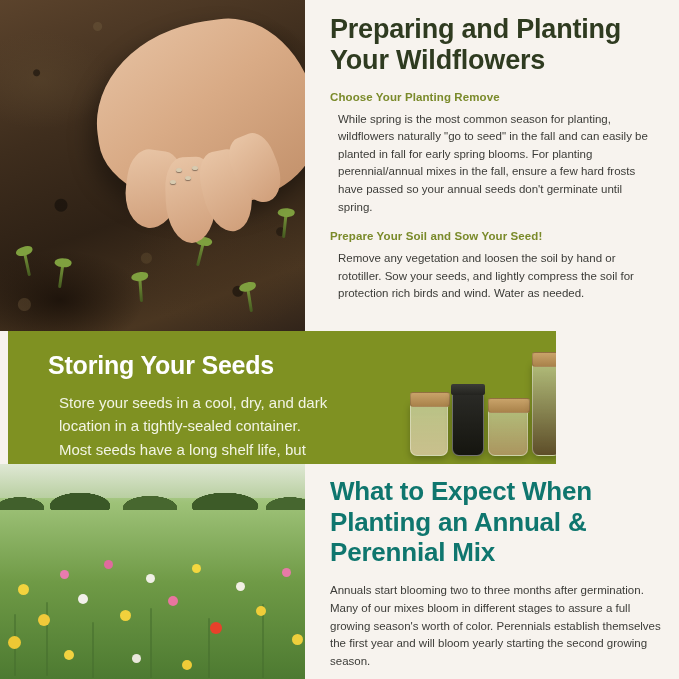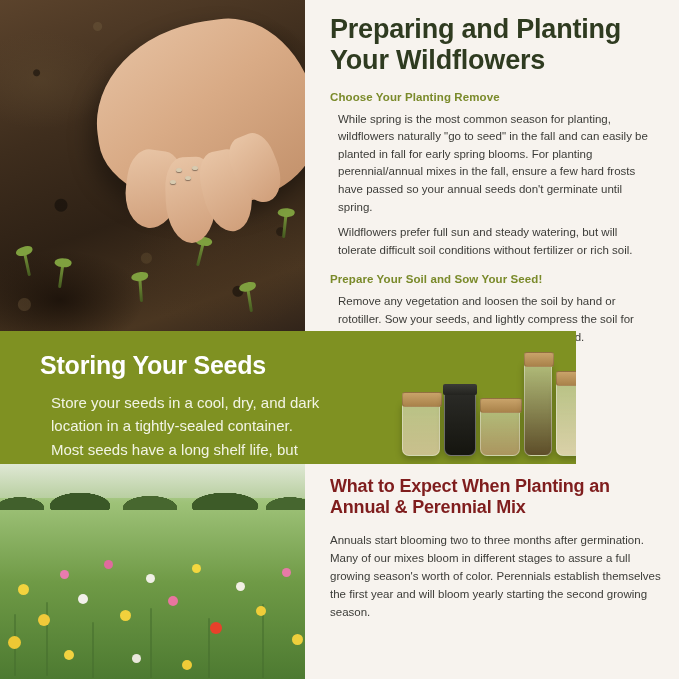--- a/index.html
+++ b/index.html
@@ -127,26 +127,25 @@
   .body {
     margin: 8px;
     font-size: 11.5px;
     line-height: 1.53;
     color: #3c3c38;
   }
 
   
   .sec2 {
     position: absolute;
-    left: 0; top: 331px;
+    left: 8px; top: 331px;
     width: 548px;
     height: 133px;
     background: #7f9122;
     overflow: hidden;
-    padding-left: 28px;
   }
   .sec2-text {
     position: absolute;
     left: 40px; top: 20px;
     width: 300px;
   }
   .h2 {
     margin: 0 0 10px 0;
     font-size: 25px;
     font-weight: bold;
@@ -229,24 +228,24 @@
     background: rgba(70,110,45,.55);
     border-radius: 2px;
   }
   .sec3-text {
     position: absolute;
     left: 330px; top: 12px;
     width: 332px;
   }
   .h3 {
     margin: 0;
-    font-size: 18px;
+    font-size: 26px;
     line-height: 1.18;
     font-weight: bold;
-    color: #7f1d1d;
+    color: #0f766e;
     letter-spacing: -0.2px;
   }
   .sec3-body {
     margin: 14px 0 0 0;
     font-size: 11.5px;
     line-height: 1.55;
     color: #3c3c38;
   }
 </style>
 </head>
@@ -278,21 +277,20 @@
       <div class="seedsmall" style="left:170px; top:180px;"></div>
       <div class="seedsmall" style="left:192px; top:166px;"></div>
     </div>
 
     <div class="sec1-text">
       <h1 class="h1">Preparing and Planting Your Wildflowers</h1>
 
       <p class="sub">Choose Your Planting Remove</p>
       <p class="body">While spring is the most common season for planting, wildflowers naturally "go to seed" in the fall and can easily be planted in fall for early spring blooms. For planting perennial/annual mixes in the fall, ensure a few hard frosts have passed so your annual seeds don't germinate until spring.</p>
 
-      <p class="body">Wildflowers prefer full sun and steady watering, but will tolerate difficult soil conditions without fertilizer or rich soil.</p>
 
       <p class="sub">Prepare Your Soil and Sow Your Seed!</p>
       <p class="body">Remove any vegetation and loosen the soil by hand or rototiller. Sow your seeds, and lightly compress the soil for protection rich birds and wind. Water as needed.</p>
     </div>
   </div>
 
   <div class="sec2">
     <div class="sec2-text">
       <h2 class="h2">Storing Your Seeds</h2>
       <p class="sec2-body">Store your seeds in a cool, dry, and dark location in a tightly-sealed container. Most seeds have a long shelf life, but heat and moisture could shorten it.</p>

